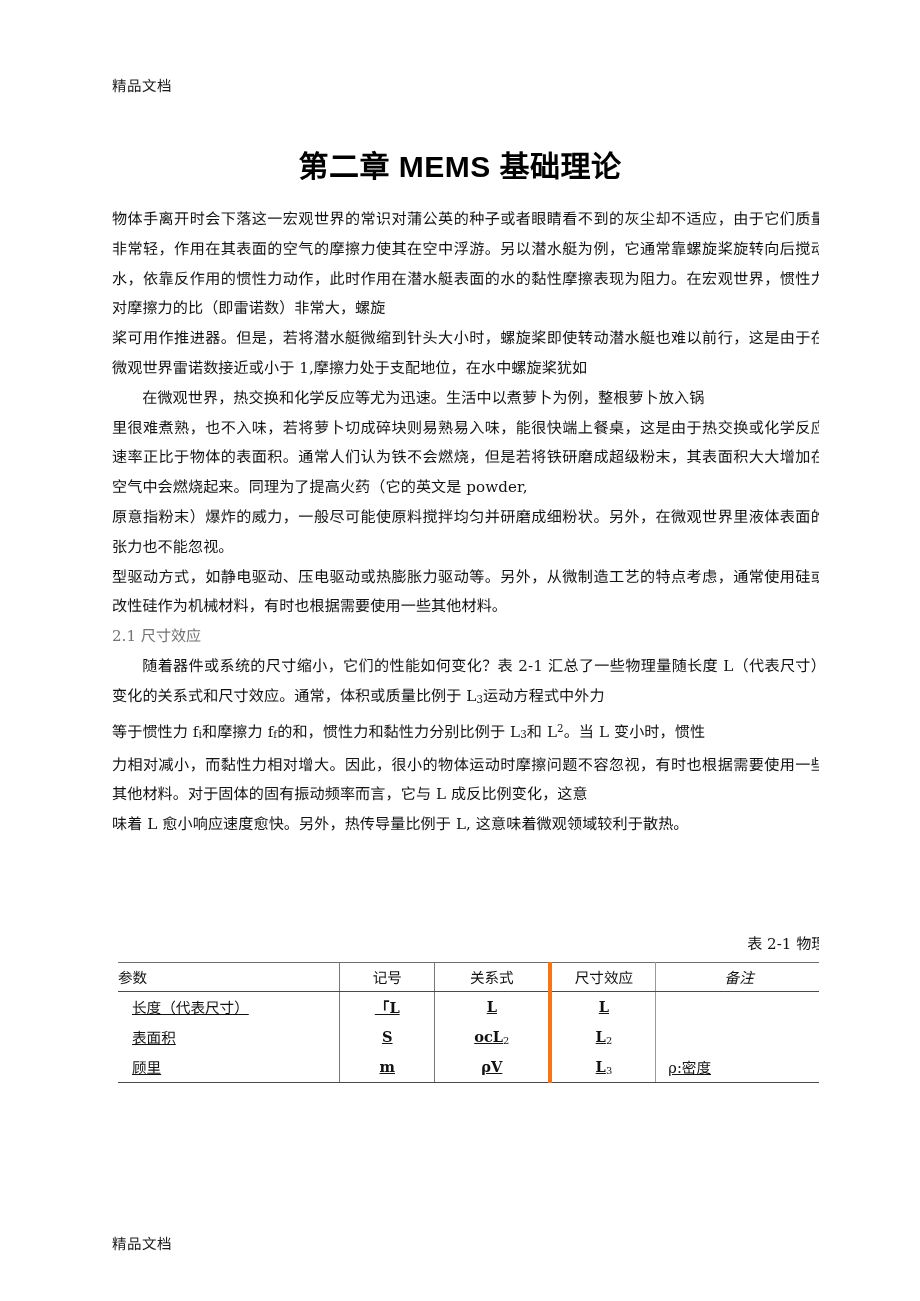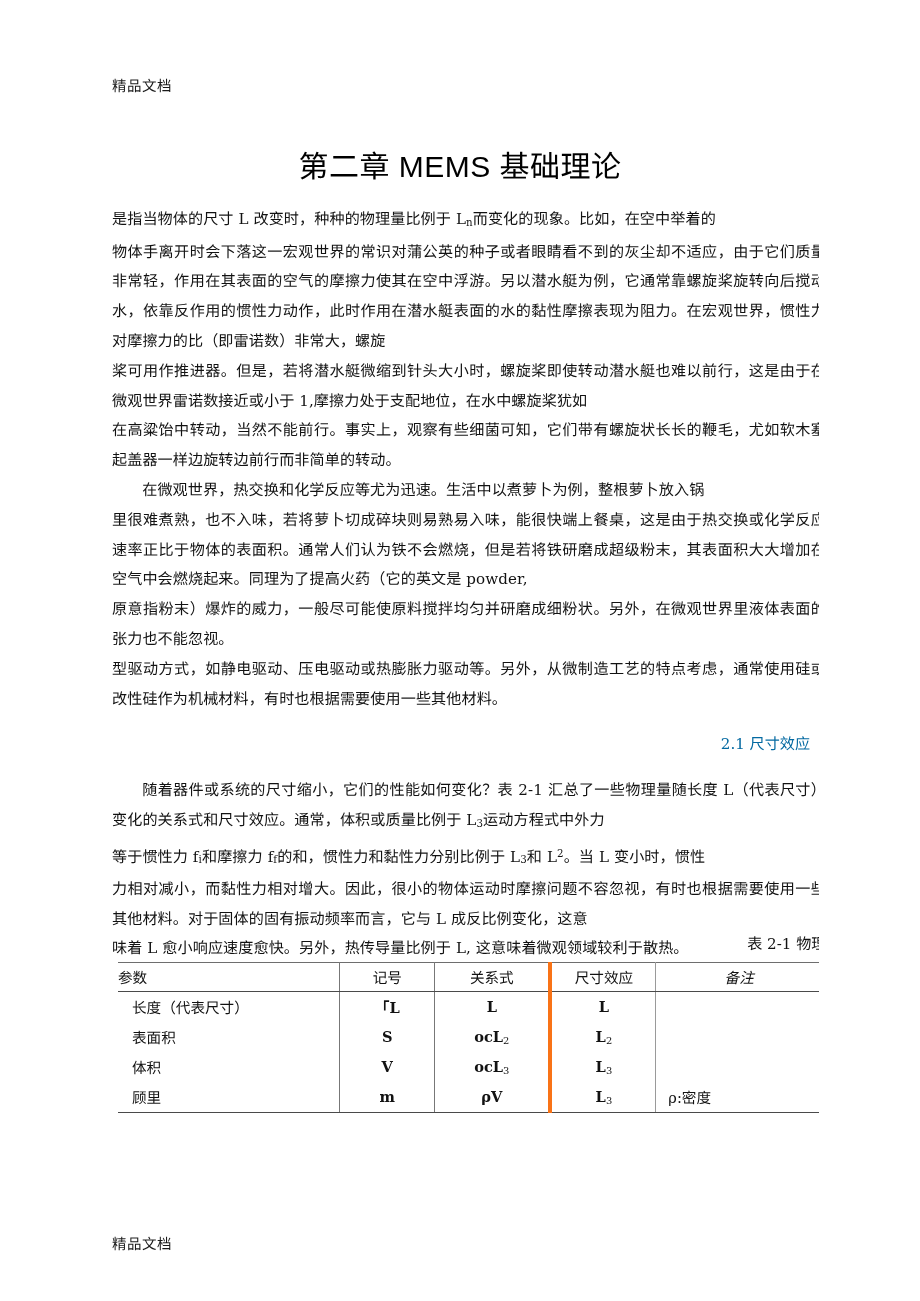--- a/index.html
+++ b/index.html
@@ -43,21 +43,21 @@
 
   
   .doc-title {
     position: absolute;
     left: 0;
     top: 122px;
     width: 920px;
     text-align: center;
     font-family: "Liberation Sans", "DejaVu Sans", sans-serif;
     font-size: 30px;
-    font-weight: 400;
+    font-weight: 700;
     color: #000000;
     letter-spacing: 0.5px;
   }
 
   
   .body-block {
     position: absolute;
     left: 112px;
     top: 205px;
     width: 714px;
@@ -68,25 +68,24 @@
     line-height: 29.8px;
     text-align: justify;
     text-justify: inter-ideograph;
     color: #121212;
     letter-spacing: 0.1px;
   }
   p.para.indent {
     text-indent: 2em;
   }
   .sec-head {
-    margin: 16px;
+    margin: 0;
     font-size: 15.1px;
     line-height: 29.8px;
-    color: #0369a1;
-    text-align: right;
+    color: #737373;
   }
   sub {
     font-size: 0.68em;
     vertical-align: -0.18em;
   }
   sup {
     font-size: 0.68em;
     vertical-align: 0.45em;
   }
   .serif-latin {
@@ -120,20 +119,21 @@
     font-weight: normal;
     text-align: center;
     padding: 3px 0 4px 0;
     border-bottom: 1.2px solid #4a4a4a;
   }
   table.sizetable tbody td {
     padding: 2px 0 3px 0;
     text-align: center;
     vertical-align: middle;
     height: 25px;
+    text-decoration: underline;
   }
   table.sizetable tbody tr:last-child td {
     border-bottom: 1.3px solid #4a4a4a;
   }
   .top-rule {
     border-top: 1.3px solid #6e6e6e;
   }
   .col-param  { width: 218px; text-align: left !important; padding-left: 14px !important; border-right: 1px solid #777; }
   .col-sym    { width: 98px;  border-right: 1px solid #777; }
   .col-rel    { width: 118px; border-right: 4px solid #f97316; }
@@ -150,26 +150,22 @@
 <body>
 
 <div class="page">
 
   <div class="running-head">精品文档</div>
 
   <h1 class="doc-title">第二章 MEMS 基础理论</h1>
 
   <div class="body-block">
 
-    <p class="para">
-      <span>是指当物体的尺寸 L 改变时，种种的物理量比例于 L</span><sub class="serif-latin">n</sub><span>而变化的现象。比如，在空中举着的</span>
-    </p>
     <p class="para">物体手离开时会下落这一宏观世界的常识对蒲公英的种子或者眼睛看不到的灰尘却不适应，由于它们质量非常轻，作用在其表面的空气的摩擦力使其在空中浮游。另以潜水艇为例，它通常靠螺旋桨旋转向后搅动水，依靠反作用的惯性力动作，此时作用在潜水艇表面的水的黏性摩擦表现为阻力。在宏观世界，惯性力对摩擦力的比（即雷诺数）非常大，螺旋</p>
     <p class="para">桨可用作推进器。但是，若将潜水艇微缩到针头大小时，螺旋桨即使转动潜水艇也难以前行，这是由于在微观世界雷诺数接近或小于 1,摩擦力处于支配地位，在水中螺旋桨犹如</p>
-    <p class="para">在高粱饴中转动，当然不能前行。事实上，观察有些细菌可知，它们带有螺旋状长长的鞭毛，尤如软木塞起盖器一样边旋转边前行而非简单的转动。</p>
 
     <p class="para indent">在微观世界，热交换和化学反应等尤为迅速。生活中以煮萝卜为例，整根萝卜放入锅</p>
     <p class="para">里很难煮熟，也不入味，若将萝卜切成碎块则易熟易入味，能很快端上餐桌，这是由于热交换或化学反应速率正比于物体的表面积。通常人们认为铁不会燃烧，但是若将铁研磨成超级粉末，其表面积大大增加在空气中会燃烧起来。同理为了提高火药（它的英文是 powder,</p>
     <p class="para">原意指粉末）爆炸的威力，一般尽可能使原料搅拌均匀并研磨成细粉状。另外，在微观世界里液体表面的张力也不能忽视。</p>
 
     <p class="para">型驱动方式，如静电驱动、压电驱动或热膨胀力驱动等。另外，从微制造工艺的特点考虑，通常使用硅或改性硅作为机械材料，有时也根据需要使用一些其他材料。</p>
 
     <p class="sec-head">2.1 尺寸效应</p>
 
     <p class="para indent">
@@ -205,27 +201,20 @@
             <td class="col-note"><span></span></td>
           </tr>
           <tr>
             <td class="col-param"><span>表面积</span></td>
             <td class="col-sym"><span class="mono-sym">S</span></td>
             <td class="col-rel"><span class="mono-sym">ocL</span><sub>2</sub></td>
             <td class="col-eff"><span class="mono-sym">L</span><sub>2</sub></td>
             <td class="col-note"><span></span></td>
           </tr>
           <tr>
-            <td class="col-param"><span>体积</span></td>
-            <td class="col-sym"><span class="mono-sym">V</span></td>
-            <td class="col-rel"><span class="mono-sym">ocL</span><sub>3</sub></td>
-            <td class="col-eff"><span class="mono-sym">L</span><sub>3</sub></td>
-            <td class="col-note"><span></span></td>
-          </tr>
-          <tr>
             <td class="col-param"><span>顾里</span></td>
             <td class="col-sym"><span class="mono-sym">m</span></td>
             <td class="col-rel"><span class="mono-sym">ρV</span></td>
             <td class="col-eff"><span class="mono-sym">L</span><sub>3</sub></td>
             <td class="col-note"><span>ρ:密度</span></td>
           </tr>
         </tbody>
     </table>
   </div>
 

